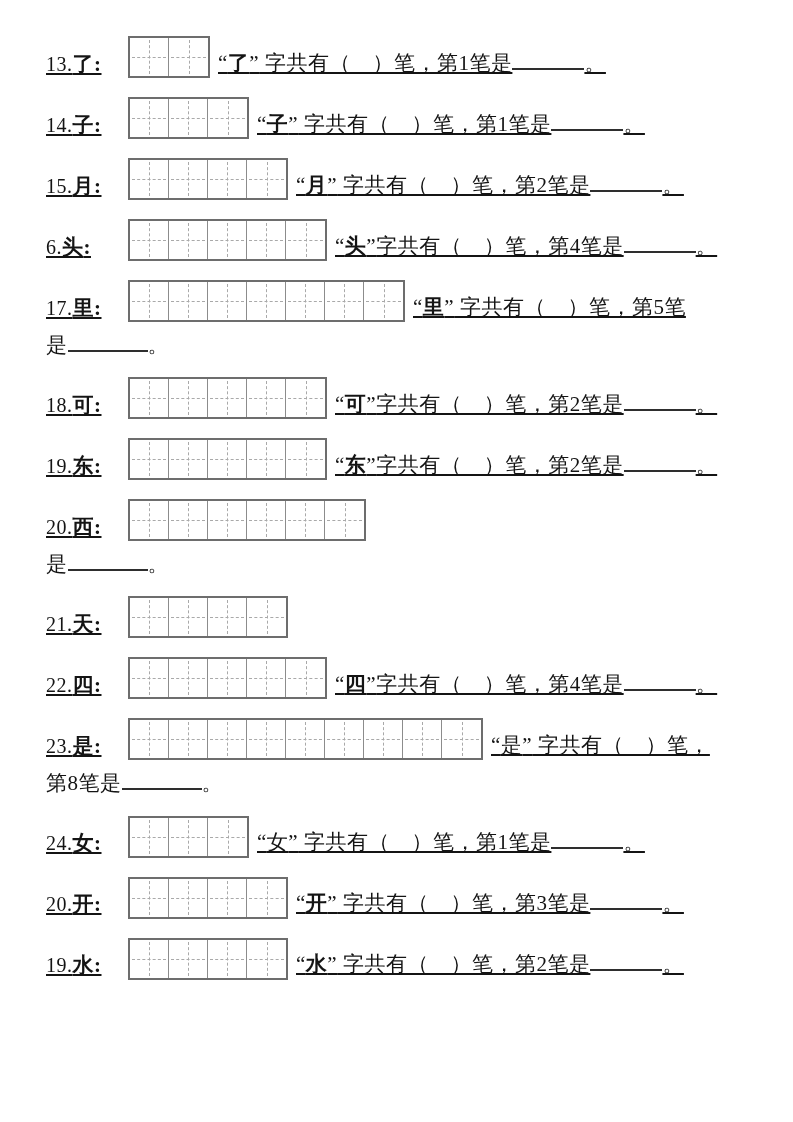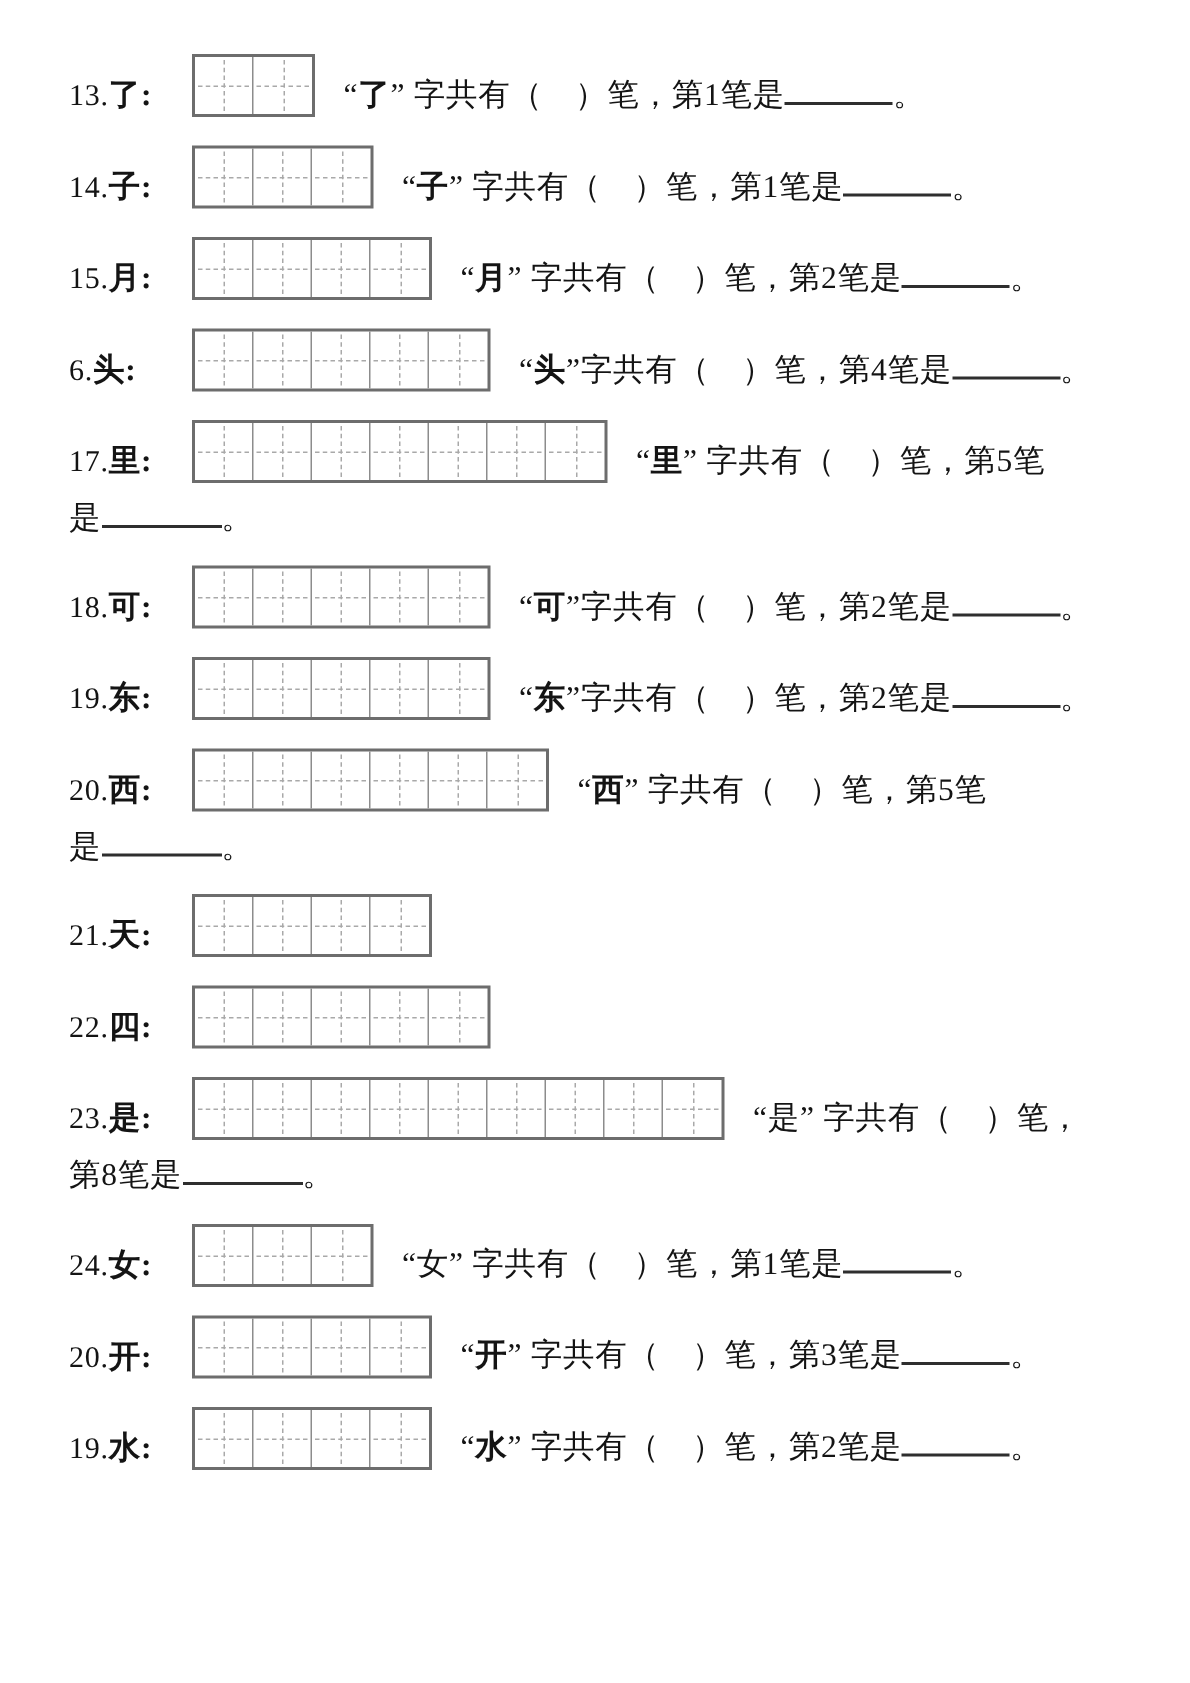--- a/index.html
+++ b/index.html
@@ -14,20 +14,21 @@
     font-family: "Liberation Serif", "DejaVu Serif", serif;
     color: #141414;
   }
   .sheet {
     padding: 36px 30px 0 46px;
   }
   .row { margin-bottom: 19px; }
   .line1 {
     display: flex;
     align-items: flex-end;
+    text-decoration: underline;
   }
   .label {
     flex: 0 0 auto;
     min-width: 82px;
     font-size: 21px;
     line-height: 1.15;
     padding-bottom: 2px;
     white-space: nowrap;
     letter-spacing: 0.5px;
   }
@@ -58,21 +59,21 @@
   .box::after {
     content: "";
     position: absolute;
     top: 2px; bottom: 2px; left: 50%;
     border-left: 1px dashed #a9a9a9;
   }
   .qtext {
     font-size: 21px;
     line-height: 1.2;
     padding-bottom: 2px;
-    margin-left: 19px;
+    margin-left: 8px;
     white-space: nowrap;
     letter-spacing: 0.5px;
   }
   .blank {
     display: inline-block;
     width: 72px;
     height: 5px;
     border-bottom: 2px solid #2e2e2e;
     vertical-align: baseline;
   }
@@ -193,21 +194,20 @@
     <div class="line1">
       <span class="label"><span class="num">20.</span><span class="kai lchar">西</span><span class="colon">:</span></span>
       <span class="grid">
           <span class="box"></span>
           <span class="box"></span>
           <span class="box"></span>
           <span class="box"></span>
           <span class="box"></span>
           <span class="box"></span>
         </span>
-      <span class="qtext"><span class="qopen">“</span><span class="qchar kai">西</span><span class="qclose">”</span><span class="tail"> 字共有（　）笔，第5笔</span></span>
     </div>
     <div class="line2"><span class="wraptext">是</span><span class="blank"></span><span class="period">。</span></div>
   </div>
 
   <div class="row">
     <div class="line1">
       <span class="label"><span class="num">21.</span><span class="kai lchar">天</span><span class="colon">:</span></span>
       <span class="grid">
           <span class="box"></span>
           <span class="box"></span>
@@ -221,20 +221,21 @@
   <div class="row">
     <div class="line1">
       <span class="label"><span class="num">22.</span><span class="kai lchar">四</span><span class="colon">:</span></span>
       <span class="grid">
           <span class="box"></span>
           <span class="box"></span>
           <span class="box"></span>
           <span class="box"></span>
           <span class="box"></span>
         </span>
+      <span class="qtext"><span class="qopen">“</span><span class="qchar kai">四</span><span class="qclose">”</span><span class="tail">字共有（　）笔，第4笔是</span><span class="blank b1"></span><span class="period p1">。</span></span>
     </div>
 
   </div>
 
   <div class="row">
     <div class="line1">
       <span class="label"><span class="num">23.</span><span class="kai lchar">是</span><span class="colon">:</span></span>
       <span class="grid">
           <span class="box"></span>
           <span class="box"></span>

